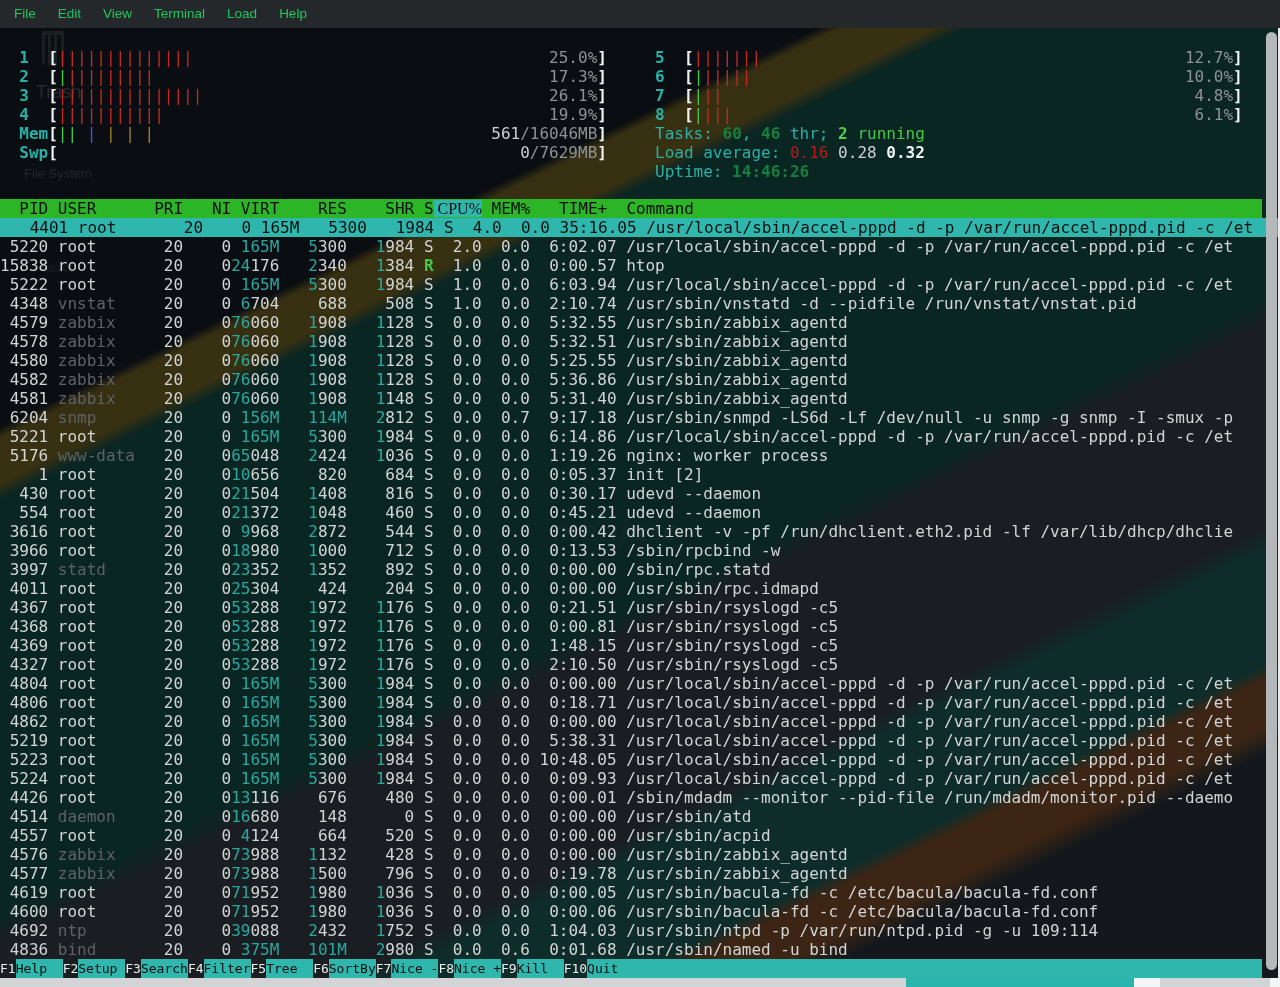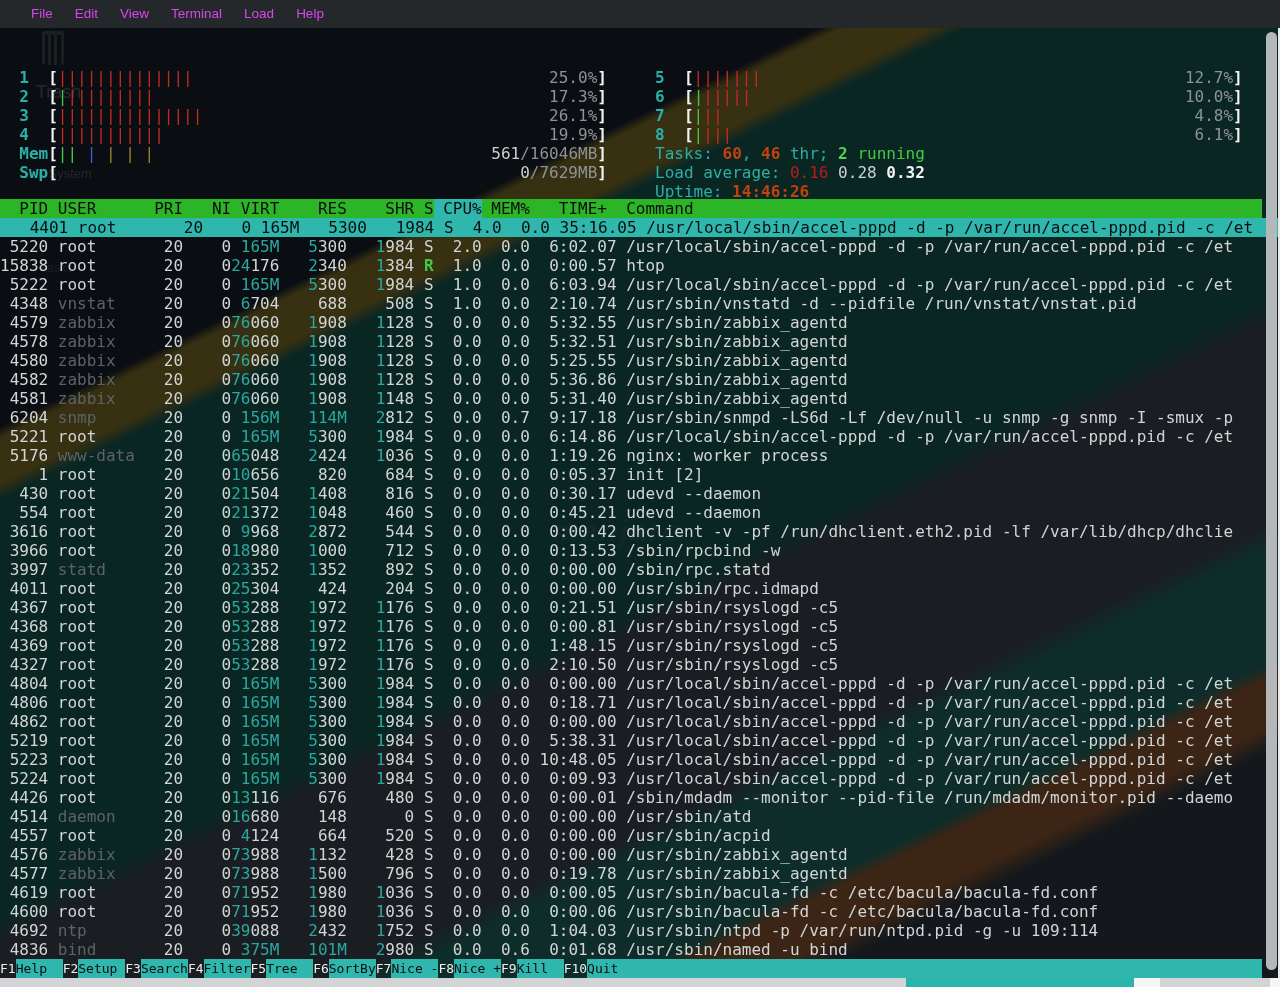--- a/index.html
+++ b/index.html
@@ -12,22 +12,22 @@
       #0d453b 31%, #0d453b 57%,
       #2f3438 58.5%, #2f3438 71%,
       #14564a 72.5%, #14564a 79.5%,
       #7a431b 80.5%, #7a431b 83.5%,
       #23272b 85%, #23272b 100%);
   }
   
   .menubar{
     position:absolute;left:0;top:0;width:1280px;height:28px;
     background:#24282a;display:flex;align-items:center;
-    font-family:"Liberation Sans",sans-serif;font-size:13.5px;color:#d946ef;
-    padding-left:20px;box-sizing:border-box;z-index:30;
+    font-family:"Liberation Sans",sans-serif;font-size:13.5px;color:#22c55e;
+    padding-left:3px;box-sizing:border-box;z-index:30;
   }
   .menubar .mitem{padding:0 11px;line-height:28px;cursor:default;}
   
   .ghost{position:absolute;font-family:"Liberation Sans",sans-serif;color:#aeb4b6;z-index:1;}
   .trash-icon{
     position:absolute;left:42px;top:31px;width:22px;height:30px;opacity:.33;z-index:1;
     background:linear-gradient(90deg,#777e81 0 3px,transparent 3px 6px,#777e81 6px 9px,transparent 9px 12px,#777e81 12px 15px,transparent 15px 19px,#777e81 19px 22px);
     border-radius:2px 2px 4px 4px;border-top:4px solid #777e81;
   }
   .watermark{
@@ -43,35 +43,35 @@
   .term-text{
     position:absolute;left:0;top:0;width:1262px;height:950px;
     font-size:16px;line-height:19px;white-space:pre;color:#d2d5d6;
   }
   .hline{height:19px;}
   .b{font-weight:bold;}
   .c-def{color:#d2d5d6}
   .c-dim{color:#8e9294}
   .c-dark{color:#5d6265}
   .c-cyan{color:#29b0a7}
-  .c-bcyan{color:#c2410c;font-weight:bold}
+  .c-bcyan{color:#15803d;font-weight:bold}
   .c-white{color:#f2f3f3;font-weight:bold}
   .c-lgray{color:#cdd0d2}
   .c-dgray{color:#b91c1c}
   .c-green{color:#44c944}
   .c-bgreen{color:#52d152;font-weight:bold}
   .c-red{color:#c22a24}
   .c-blue{color:#4459d8}
   .c-yellow{color:#9d8226}
   .c-black{color:#0b0d0e}
   .c-num{color:#2aa8a0}
-  #htop-header{position:absolute;left:0;top:20px;margin-top:20px;}
+  #htop-header{position:absolute;left:0;top:20px;}
   #thead{position:absolute;left:0;top:171px;height:19px;background:#2cb526;width:1262px;}
   #thead span{color:#0b0d0e;}
-  #thead .sort-col{background:#2fb7ae;}
+  #thead .sort-col{background:#2fb7ae;font-family:Liberation Serif, serif;}
   #rows{position:absolute;left:0;top:190px;width:1262px;}
   .trow{height:19px;width:1262px;overflow:hidden;}
   .trow.sel{background:#2fb7ae;padding-left:20px;}
   .trow.sel span{color:#0b0e0e !important;font-weight:normal !important;}
   
   #fbar{
     position:absolute;left:0;top:931px;height:32px;width:1262px;
     display:flex;font-size:13px;line-height:19px;white-space:pre;border-radius:8px;
   }
   #fbar .fkey{color:#eceeee;}

